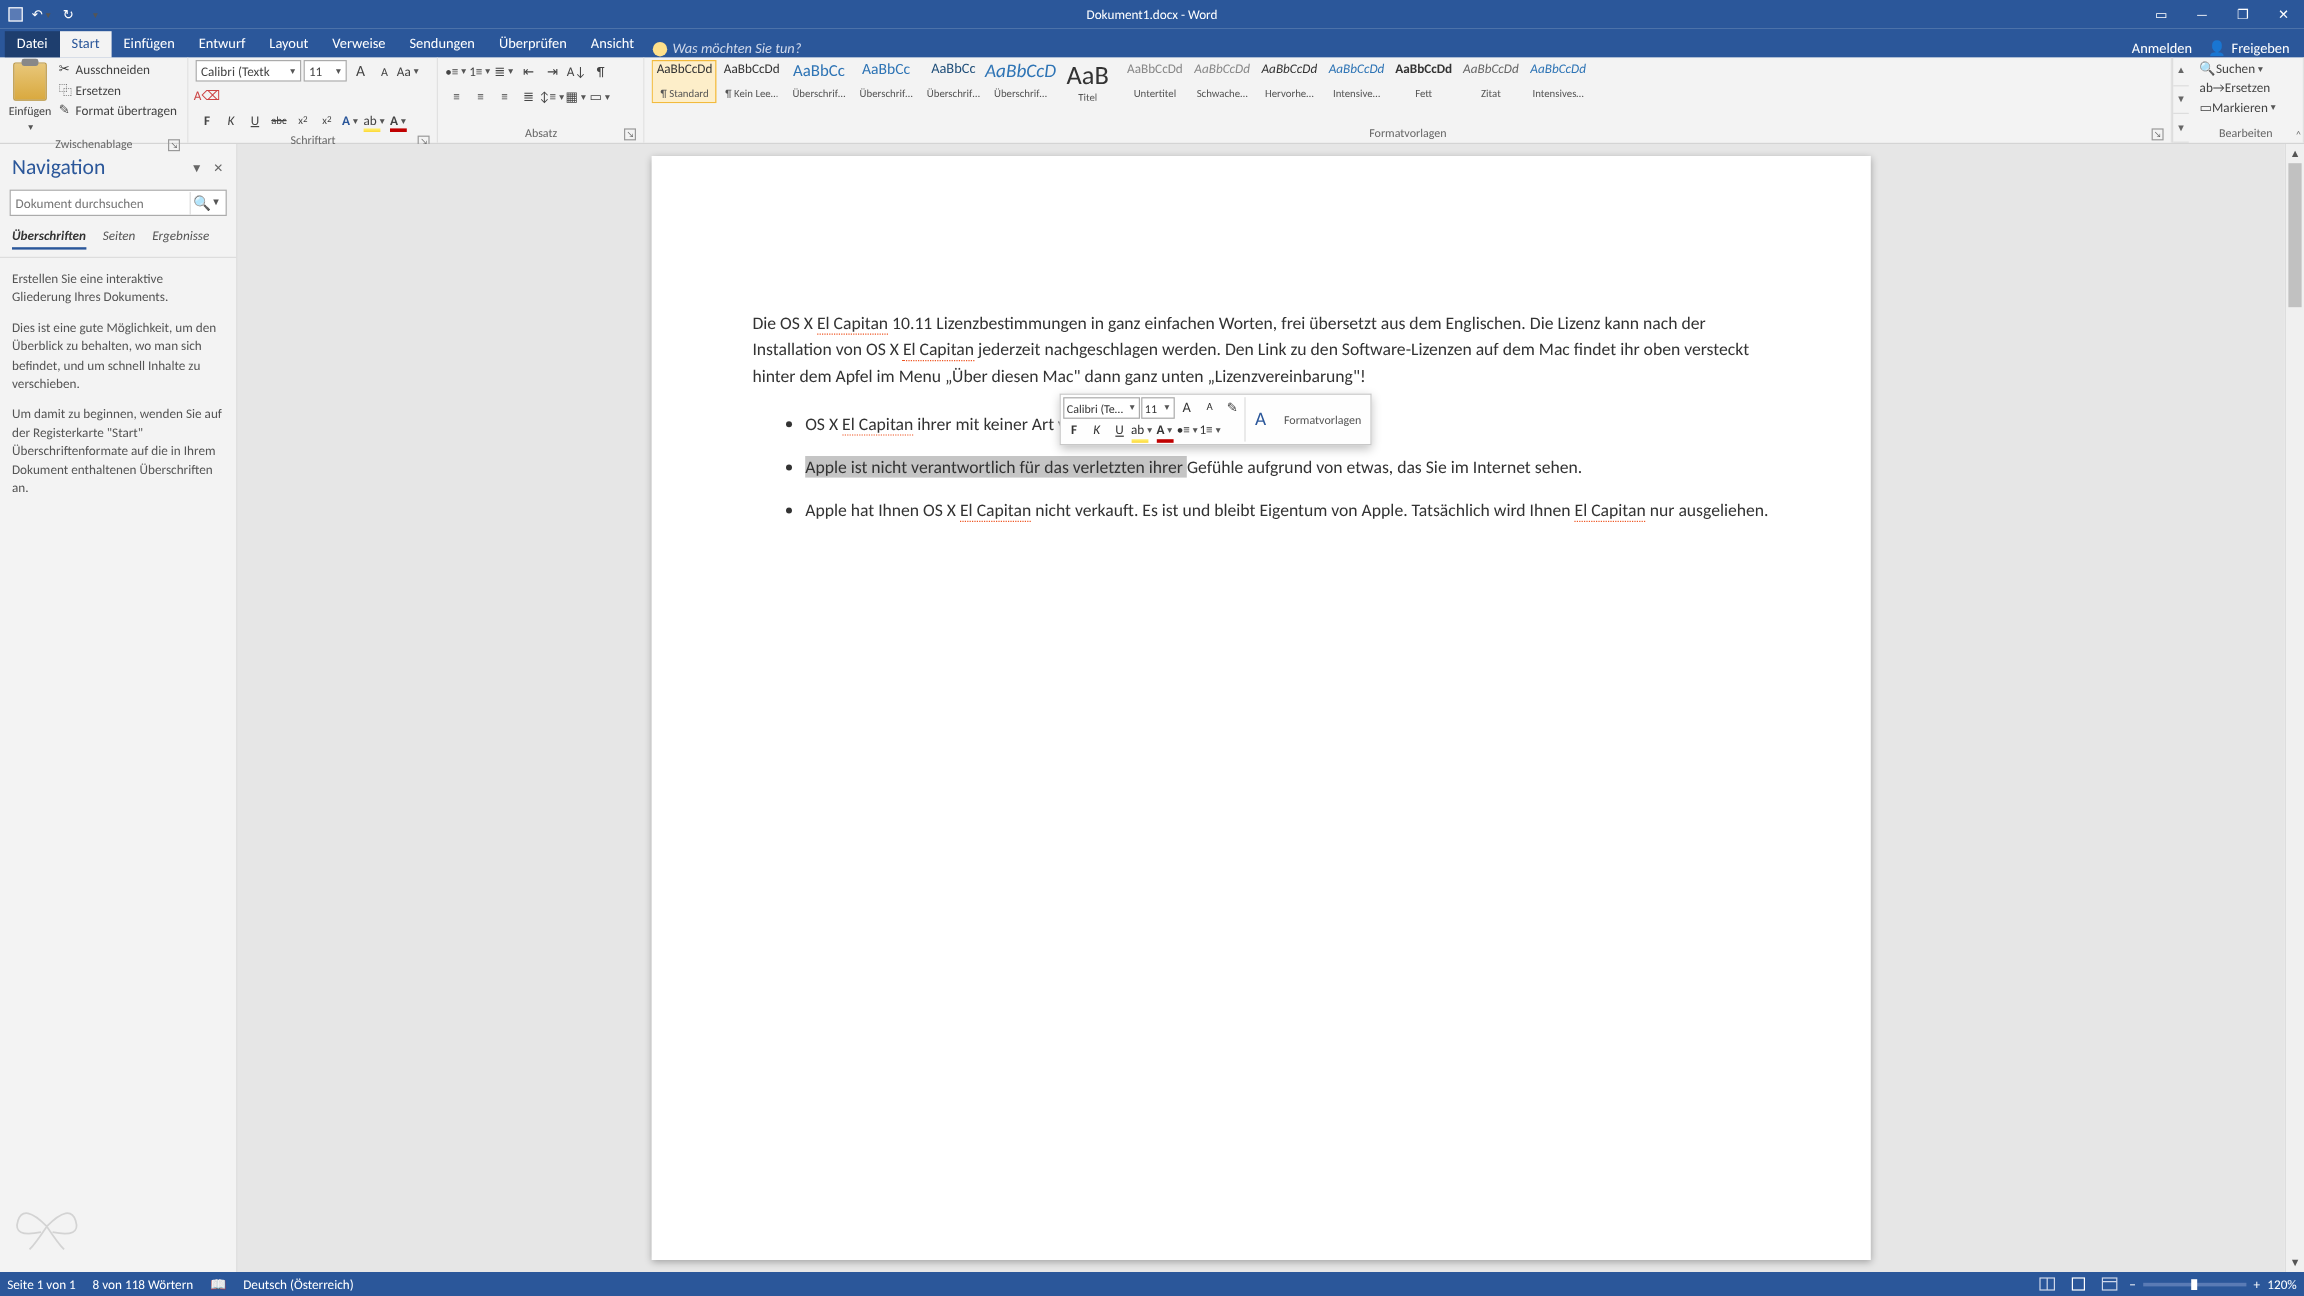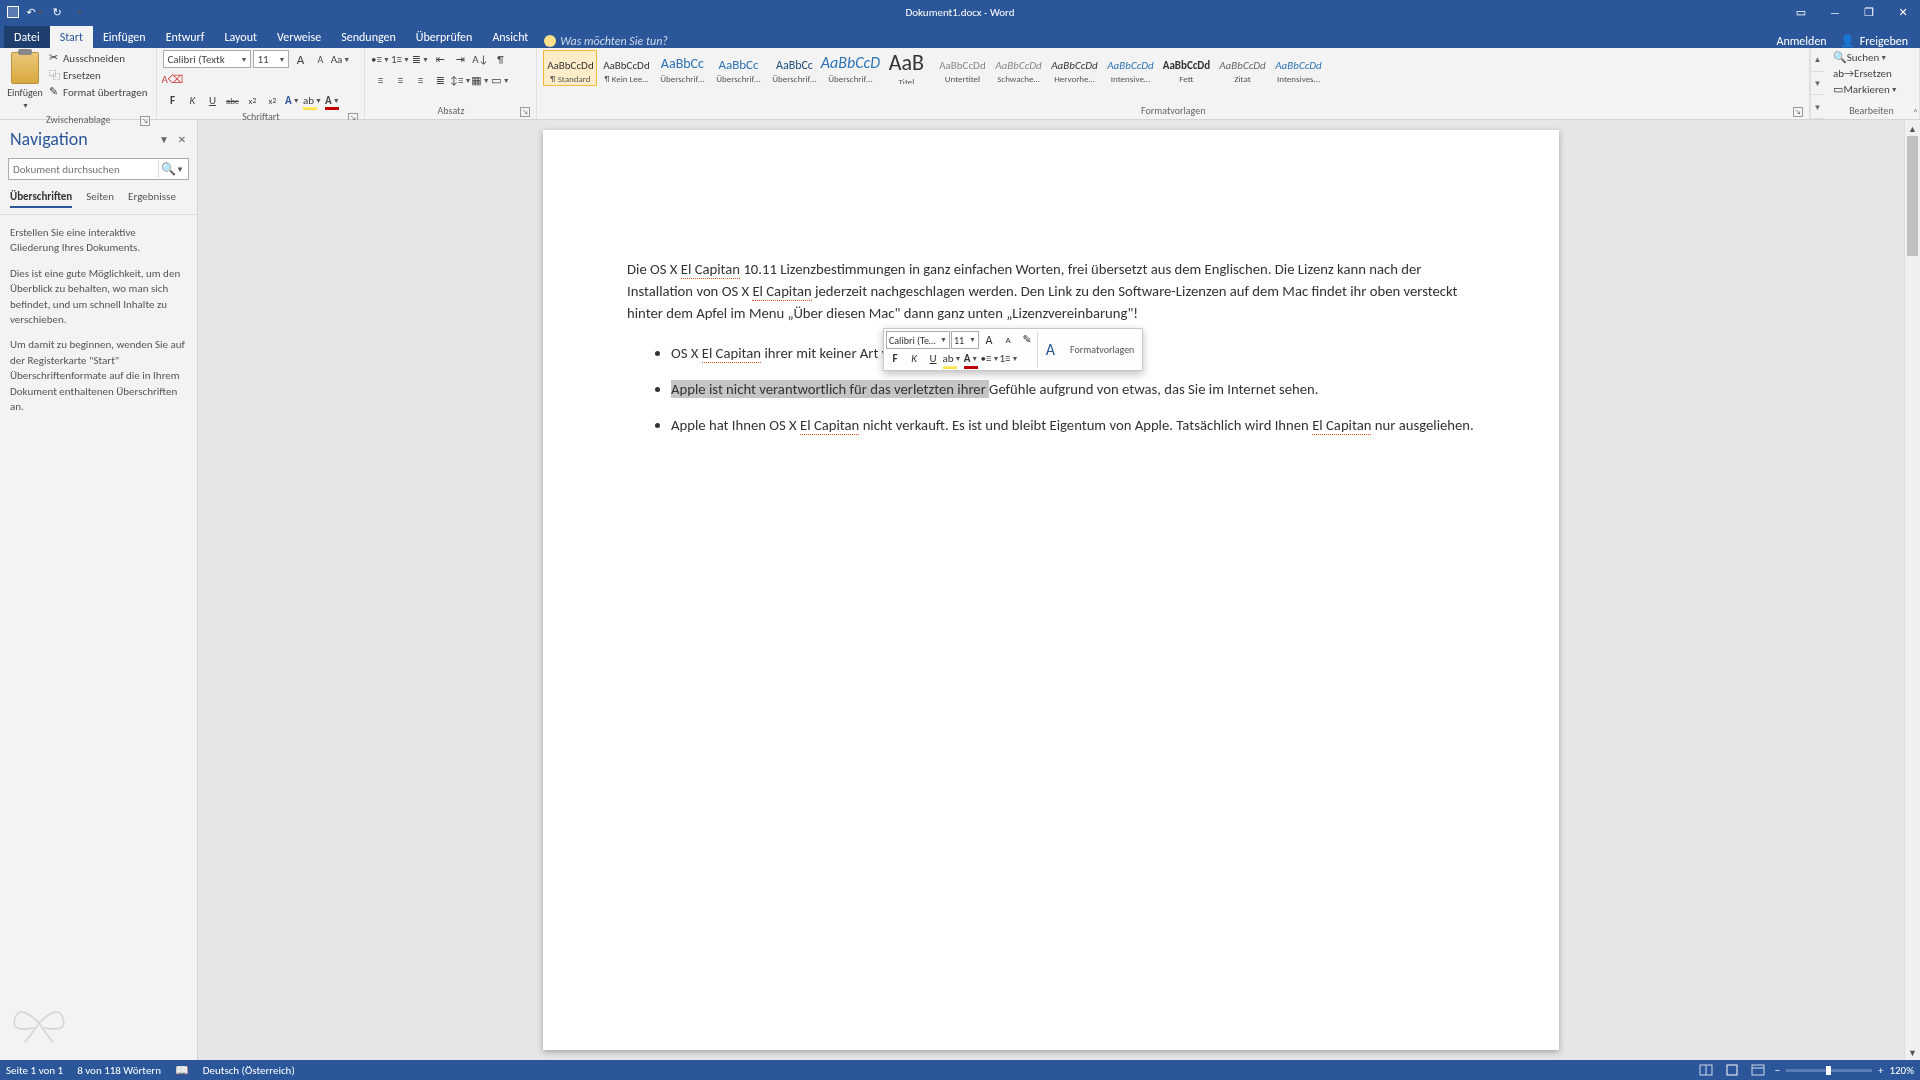--- a/index.html
+++ b/index.html
@@ -37,42 +37,42 @@
 
 .row-btn { display:flex; align-items:center; gap:0; padding:1px 3px; cursor:pointer; font-size:11px; white-space:nowrap; }
 .row-btn .ic { width:14px; height:14px; display:inline-block; }
 
 .small-ic { width:18px; height:18px; display:flex; align-items:center; justify-content:center; cursor:pointer; border:1px solid transparent; font-size:11px; }
 .drop { width:8px; font-size:7px; color:#555; padding-left:1px; }
 
 .font-name { width:88px; height:18px; border:1px solid #ababab; background:#fff; font-size:11px; padding:0 3px; display:flex; align-items:center; justify-content:space-between; }
 .font-size { width:36px; height:18px; border:1px solid #ababab; background:#fff; font-size:11px; padding:0 3px; display:flex; align-items:center; justify-content:space-between; }
 
-.style-box { width:54px; height:36px; border:1px solid transparent; display:flex; flex-direction:column; align-items:center; justify-content:flex-end; cursor:pointer; padding:1px; }
+.style-box { width:54px; height:36px; border:1px solid transparent; display:flex; flex-direction:column; align-items:center; justify-content:space-between; cursor:pointer; padding:1px; }
 .style-box.sel { border-color:#f2ba3c; background:#fdeec9; }
 .style-prev { font-family:"Calibri",serif; color:#333; line-height:1; }
 .style-label { font-size:9px; color:#555; margin-top:2px; white-space:nowrap; overflow:hidden; text-overflow:ellipsis; max-width:52px; }
 .style-scroll { width:14px; display:flex; flex-direction:column; border-left:1px solid #ddd; }
 .style-scroll div { flex:1; display:flex; align-items:center; justify-content:center; font-size:8px; color:#666; cursor:pointer; border-bottom:1px solid #ddd; }
 
 
 .workspace { display:flex; height:calc(1080px - 24px - 24px - 72px - 20px); }
 
 
 .nav-pane { width:198px; background:#f3f3f3; border-right:1px solid #d4d4d4; display:flex; flex-direction:column; }
 .nav-head { display:flex; align-items:center; justify-content:space-between; padding:8px 8px 4px 10px; }
 .nav-head h2 { font-size:18px; font-weight:normal; color:#2b579a; }
 .nav-head .ctrls { display:flex; gap:4px; }
 .nav-head .ctrls span { width:14px; height:14px; font-size:10px; color:#666; cursor:pointer; display:flex; align-items:center; justify-content:center; }
 .nav-search { margin:4px 8px; height:22px; border:1px solid #ababab; background:#fff; display:flex; align-items:center; }
 .nav-search input { flex:1; border:none; outline:none; font-size:11px; padding:0 4px; color:#888; background:transparent; }
 .nav-search .sic { width:18px; text-align:center; color:#555; cursor:pointer; border-left:1px solid #ddd; padding:2px; }
 .nav-search .sdrop { width:12px; font-size:8px; cursor:pointer; color:#555; }
 .nav-tabs { display:flex; gap:14px; padding:6px 10px; border-bottom:1px solid #ddd; font-size:11px; }
-.nav-tabs span { cursor:pointer; color:#555; }
+.nav-tabs span { cursor:pointer; color:#555;font-style:italic; }
 .nav-tabs span.act { font-weight:bold; color:#333; border-bottom:2px solid #2b579a; padding-bottom:3px; }
 .nav-body { padding:10px; font-size:11px; color:#555; line-height:1.4; overflow:auto; }
 .nav-body p { margin-bottom:10px; }
 .nav-logo { margin-top:auto; padding:10px; opacity:0.35; }
 .butterfly { width:58px; height:48px; }
 
 
 .doc-area { flex:1; background:#e6e6e6; overflow:auto; position:relative; display:flex; justify-content:center; padding:10px 14px; }
 .page { width:1016px; min-height:900px; background:#fff; box-shadow:0 2px 6px rgba(0,0,0,0.3); padding:88px 84px; font-family:"Calibri",sans-serif; font-size:14.7px; color:#333; line-height:1.5; position:relative; }
 .page p { margin-bottom:18px; }

